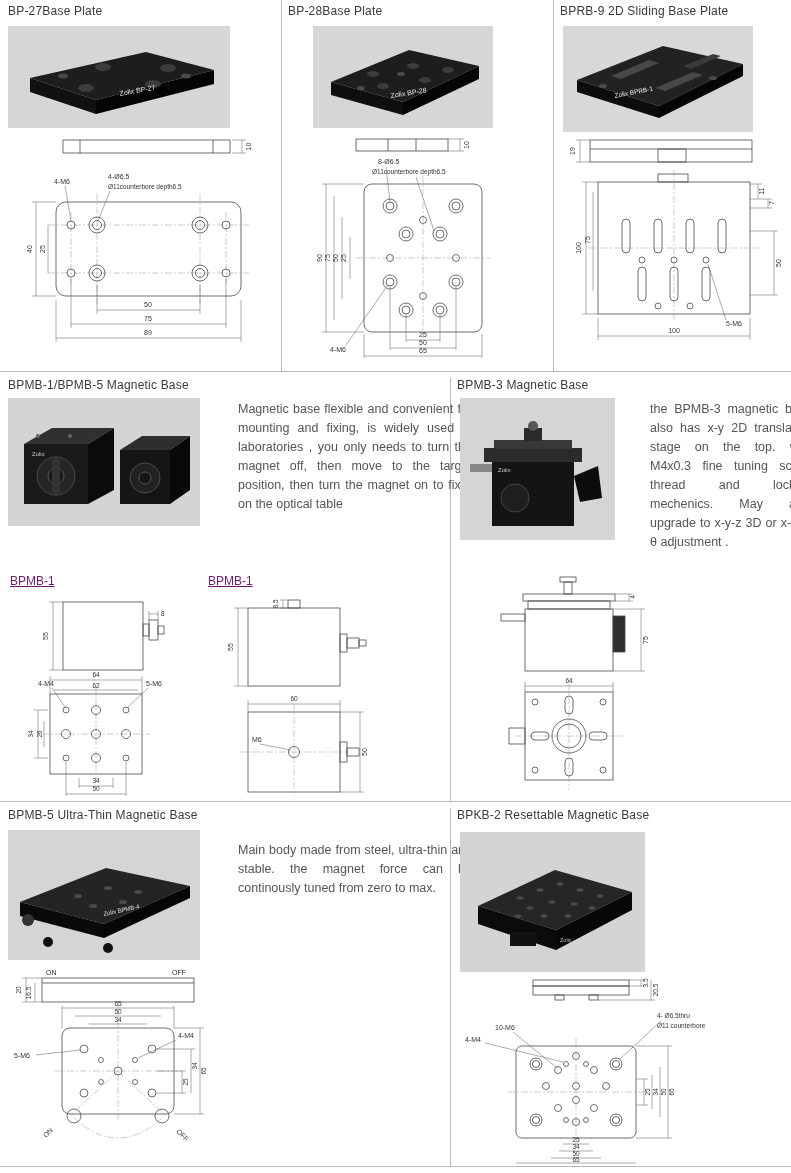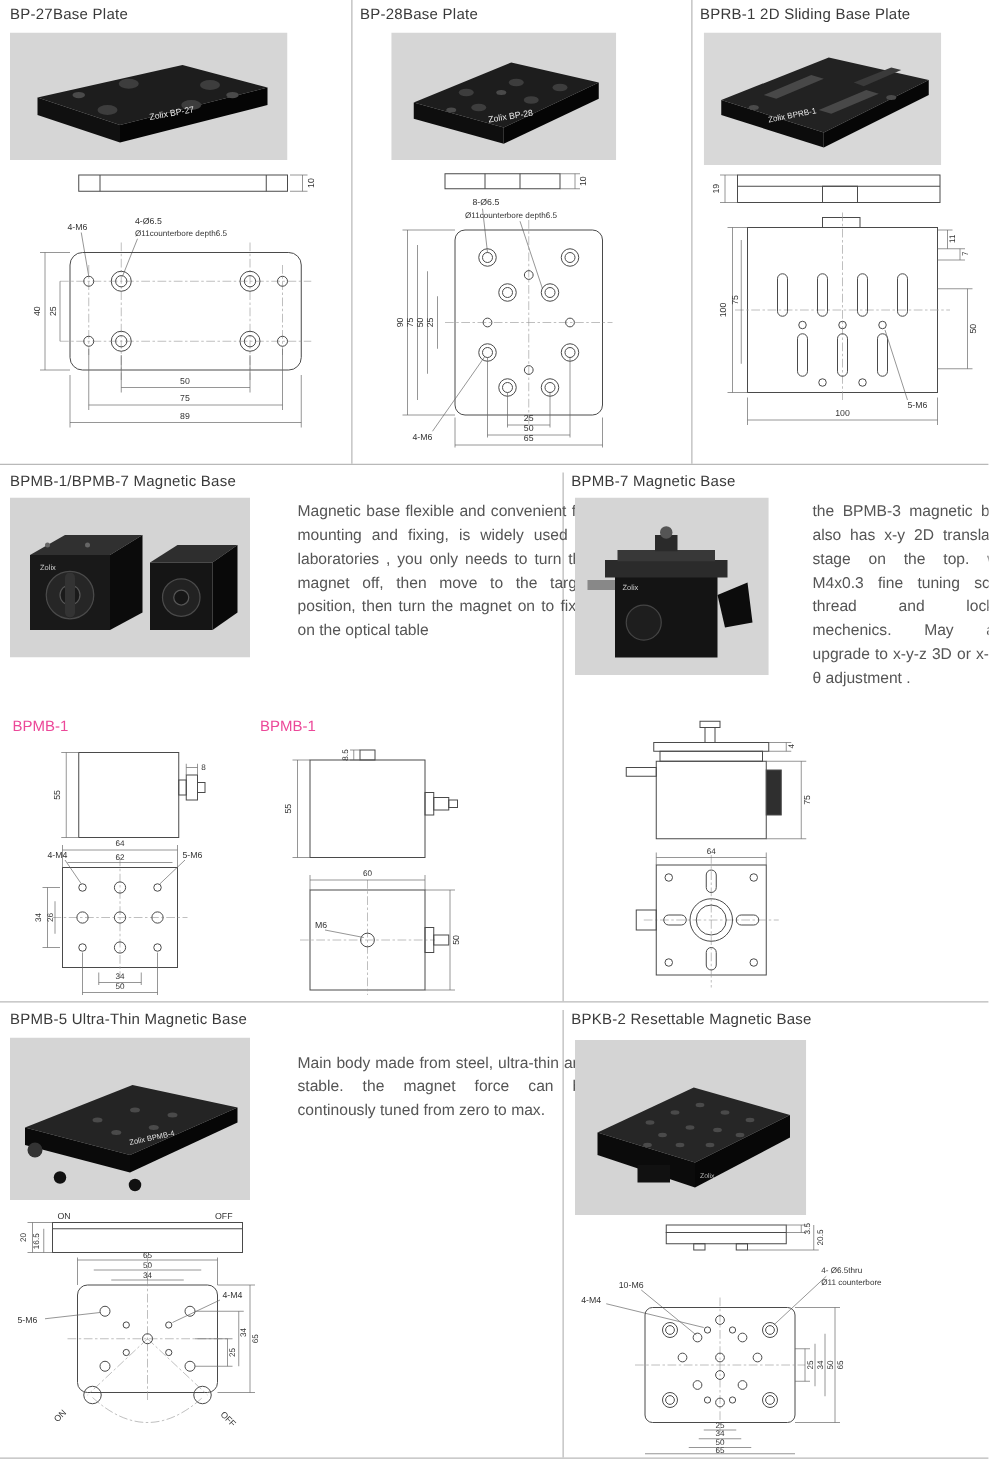--- a/index.html
+++ b/index.html
@@ -2,21 +2,21 @@
 <html><head>
 <meta charset="utf-8">
 <style>
   * { margin:0; padding:0; box-sizing:border-box; }
   html,body { background:#fff; }
   body { font-family:"Liberation Sans","DejaVu Sans",sans-serif; }
   .page { position:relative; width:791px; height:1173px; background:#fff; overflow:hidden; }
   .sec { position:absolute; }
   .sec-title { position:absolute; top:0; left:0; font-size:12px; color:#3a3a3a; letter-spacing:.2px; white-space:nowrap; }
   .desc { position:absolute; font-size:12.5px; color:#555; line-height:1.52; text-align:justify;margin-left:28px; }
-  .sub-label { position:absolute; font-size:12px; color:#ec4899; }
+  .sub-label { position:absolute; font-size:12px; color:#701a75;text-decoration:underline; }
   svg.photo, svg.draw { position:absolute; }
   svg.draw rect, svg.draw line, svg.draw circle, svg.draw path, svg.draw polyline, svg.draw ellipse
     { stroke:#4a4a4a; stroke-width:0.8; fill:none; }
   svg.draw .dim { stroke:#666; stroke-width:0.55; }
   svg.draw .cl  { stroke:#999; stroke-width:0.5; stroke-dasharray:7 2 2 2; }
   svg.draw .fill2f { fill:#2f2f2f; }
   svg.draw text { fill:#333; font-size:8px; stroke:none; }
   svg.draw text.t7  { font-size:7px; }
   svg.draw text.t65 { font-size:6.5px; }
   .vline,.hline { position:absolute; background:#b9b9b9; }
@@ -174,21 +174,21 @@
       <line class="dim" x1="102" y1="214" x2="168" y2="214"></line>
       <text class="t7" x="135" y="211" text-anchor="middle">50</text>
       <line class="dim" x1="76" y1="200" x2="76" y2="224"></line>
         <line class="dim" x1="194" y1="200" x2="194" y2="224"></line>
       <line class="dim" x1="76" y1="222" x2="194" y2="222"></line>
       <text class="t7" x="135" y="219" text-anchor="middle">65</text>
     </svg>
   </section>
 
   <section class="sec" id="sec-bprb1" style="left:560px;top:4px;width:226px;height:366px">
-    <div class="sec-title">BPRB-1 2D Sliding Base Plate</div>
+    <div class="sec-title">BPRB-9 2D Sliding Base Plate</div>
     <svg class="photo" style="left:3px;top:22px" width="190" height="106" viewBox="0 0 190 106">
       <rect width="190" height="106" fill="#d8d8d8"></rect>
       <polygon points="14,54 100,20 180,38 96,80" fill="#222222"></polygon>
       <polygon points="14,54 96,80 96,92 14,66" fill="#0c0c0c"></polygon>
       <polygon points="96,80 180,38 180,50 96,92" fill="#060606"></polygon>
       <polygon points="48,50 86,34 96,37 58,53" fill="#484848"></polygon>
       <polygon points="92,62 130,46 140,49 102,65" fill="#484848"></polygon>
       <polygon points="120,40 150,28 158,30 128,43" fill="#3a3a3a"></polygon>
       <ellipse cx="40" cy="60" rx="4" ry="2" fill="#4a4a4a"></ellipse>
       <ellipse cx="150" cy="52" rx="4" ry="2" fill="#4a4a4a"></ellipse>
@@ -238,21 +238,21 @@
       <text class="t7" x="166" y="190">5-M6</text>
       <line class="dim" x1="148" y1="128" x2="166" y2="184"></line>
       <line class="dim" x1="38" y1="182" x2="38" y2="204"></line>
         <line class="dim" x1="190" y1="182" x2="190" y2="204"></line>
       <line class="dim" x1="38" y1="200" x2="190" y2="200"></line>
       <text class="t7" x="114" y="197" text-anchor="middle">100</text>
     </svg>
   </section>
 
   <section class="sec" id="sec-bpmb12" style="left:8px;top:378px;width:436px;height:420px">
-    <div class="sec-title">BPMB-1/BPMB-7 Magnetic Base</div>
+    <div class="sec-title">BPMB-1/BPMB-5 Magnetic Base</div>
     <svg class="photo" style="left:0;top:20px" width="192" height="128" viewBox="0 0 192 128">
       <rect width="192" height="128" fill="#d4d4d4"></rect>
       <polygon points="16,46 44,30 106,30 80,46" fill="#303030"></polygon>
       <rect x="16" y="46" width="64" height="60" fill="#191919"></rect>
       <polygon points="80,46 106,30 106,92 80,106" fill="#0b0b0b"></polygon>
       <circle cx="48" cy="78" r="19" fill="#262626" stroke="#4a4a4a"></circle>
       <circle cx="48" cy="78" r="8" fill="#1a1a1a" stroke="#555"></circle>
       <rect x="44" y="60" width="8" height="36" rx="4" fill="#333333"></rect>
       <circle cx="30" cy="38" r="2" fill="#666"></circle>
         <circle cx="62" cy="38" r="2" fill="#666"></circle>
@@ -345,21 +345,21 @@
       <line class="dim" x1="40" y1="114" x2="132" y2="114"></line>
       <text class="t65" x="86" y="111" text-anchor="middle">60</text>
       <line class="dim" x1="132" y1="122" x2="156" y2="122"></line>
         <line class="dim" x1="132" y1="202" x2="156" y2="202"></line>
       <line class="dim" x1="152" y1="122" x2="152" y2="202"></line>
       <text class="t7" transform="translate(159,162) rotate(-90)" text-anchor="middle">50</text>
     </svg>
   </section>
 
   <section class="sec" id="sec-bpmb3" style="left:457px;top:378px;width:330px;height:420px">
-    <div class="sec-title">BPMB-7 Magnetic Base</div>
+    <div class="sec-title">BPMB-3 Magnetic Base</div>
     <svg class="photo" style="left:3px;top:20px" width="155" height="142" viewBox="0 0 155 142">
       <rect width="155" height="142" fill="#d5d5d5"></rect>
       <rect x="32" y="62" width="82" height="66" fill="#141414"></rect>
       <rect x="24" y="50" width="98" height="14" fill="#2b2b2b"></rect>
       <rect x="34" y="42" width="78" height="9" fill="#383838"></rect>
       <rect x="64" y="30" width="18" height="13" fill="#2a2a2a"></rect>
       <circle cx="73" cy="28" r="5" fill="#555"></circle>
       <rect x="10" y="66" width="22" height="8" fill="#888"></rect>
       <polygon points="114,78 138,68 142,100 120,104" fill="#0c0c0c"></polygon>
       <circle cx="55" cy="100" r="14" fill="#1e1e1e" stroke="#444"></circle>

